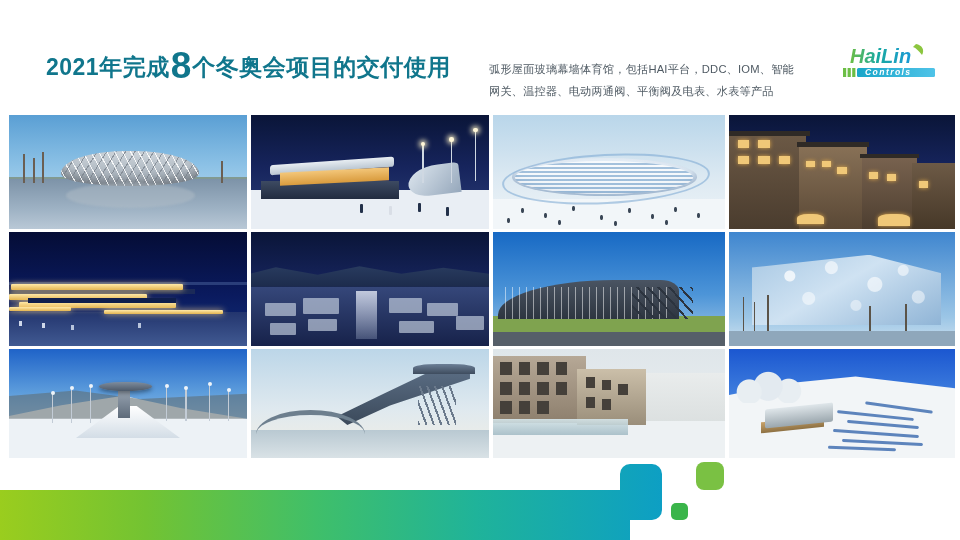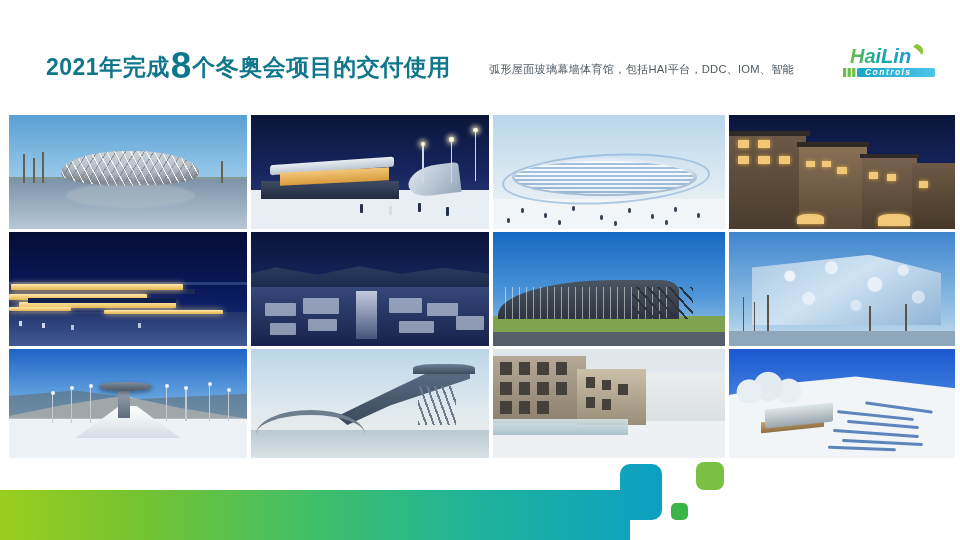--- a/index.html
+++ b/index.html
@@ -224,20 +224,21 @@
 <body>
 
 <div class="slide">
 
   <div class="headline">
     <span>2021年完成</span><span class="big">8</span><span>个冬奥会项目的交付使用</span>
   </div>
 
   <div class="subtext">
     <div>弧形屋面玻璃幕墙体育馆，包括HAI平台，DDC、IOM、智能</div>
+    <div>网关、温控器、电动两通阀、平衡阀及电表、水表等产品</div>
   </div>
 
   <div class="logo">
     <svg width="104" height="42" viewBox="0 0 104 42" aria-hidden="true">
       <defs>
         <linearGradient id="gw" x1="0" y1="0" x2="1" y2="0">
           <stop offset="0%" stop-color="#6cbe45"></stop>
           <stop offset="45%" stop-color="#1aa9a0"></stop>
           <stop offset="100%" stop-color="#1b9ad6"></stop>
         </linearGradient>

